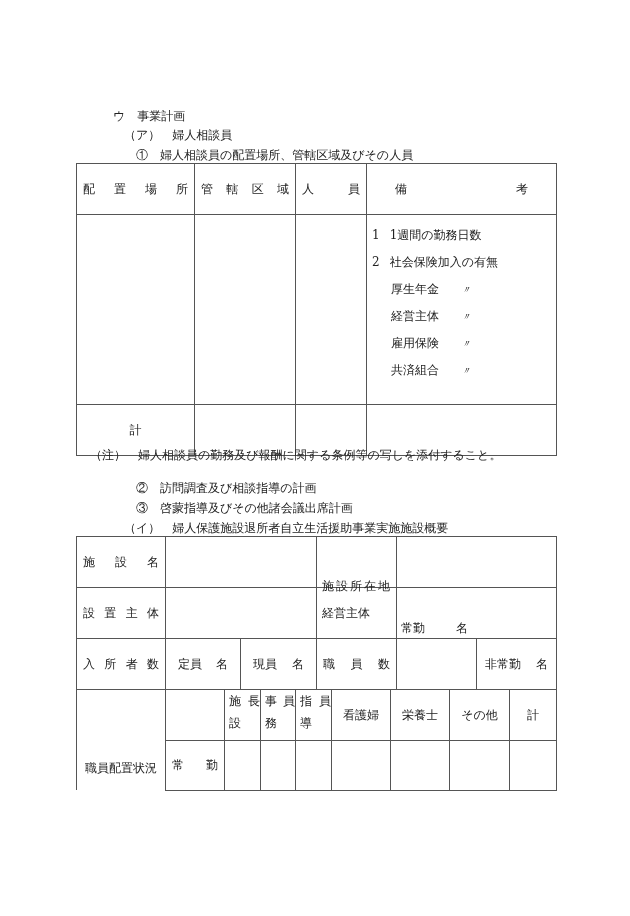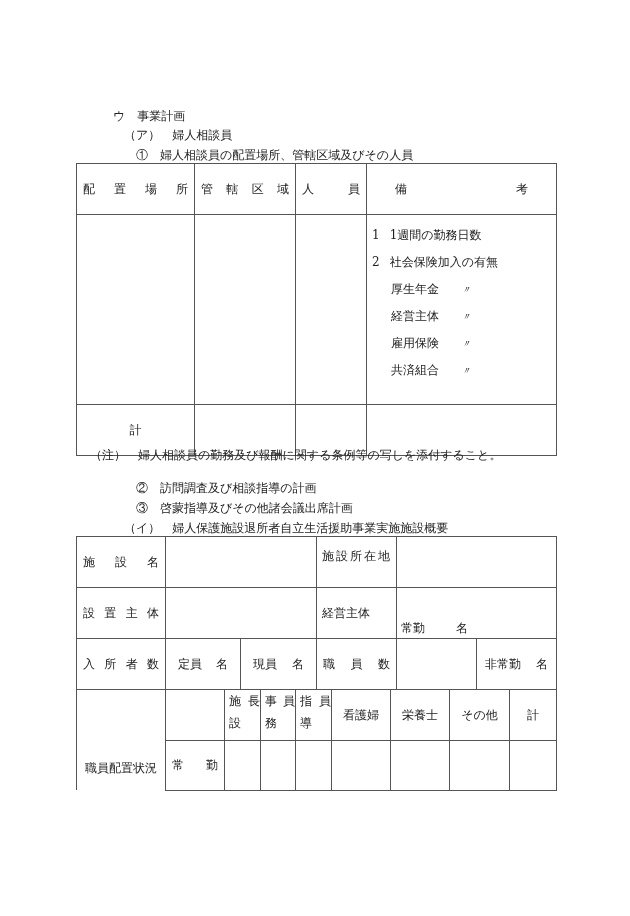--- a/index.html
+++ b/index.html
@@ -119,21 +119,21 @@
   <div class="vl" style="left:390px;top:689px;height:102px;"></div>
   <div class="vl" style="left:449px;top:689px;height:102px;"></div>
   <div class="vl" style="left:509px;top:689px;height:102px;"></div>
 
   <div class="cell spread" style="left:77px;top:537px;width:88px;height:50px;">
     <span>施</span>
     <span>設</span>
     <span>名</span>
   </div>
   <div class="cell" style="left:166px;top:537px;width:150px;height:50px;"></div>
-  <div class="cell" style="left:317px;top:531px;width:79px;height:50px;padding-left:5px;box-sizing:border-box;letter-spacing:2px;">
+  <div class="cell" style="left:317px;top:561px;width:79px;height:50px;padding-left:5px;box-sizing:border-box;letter-spacing:2px;">
     <span>施設所在地</span>
   </div>
   <div class="cell" style="left:397px;top:537px;width:159px;height:50px;"></div>
 
   <div class="cell spread" style="left:77px;top:588px;width:88px;height:50px;">
     <span>設</span>
     <span>置</span>
     <span>主</span>
     <span>体</span>
   </div>

